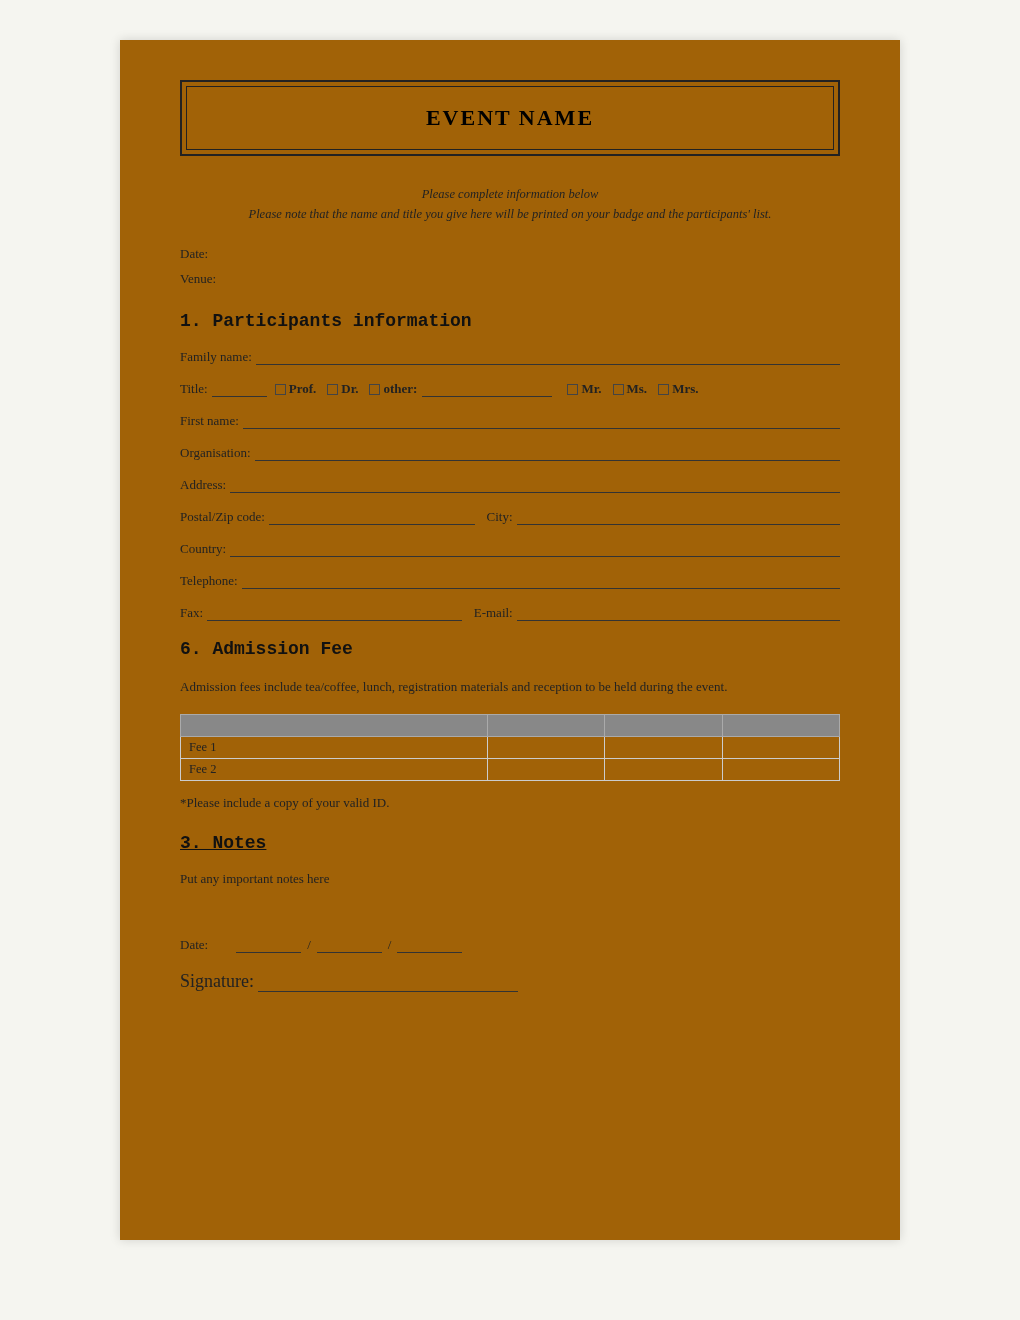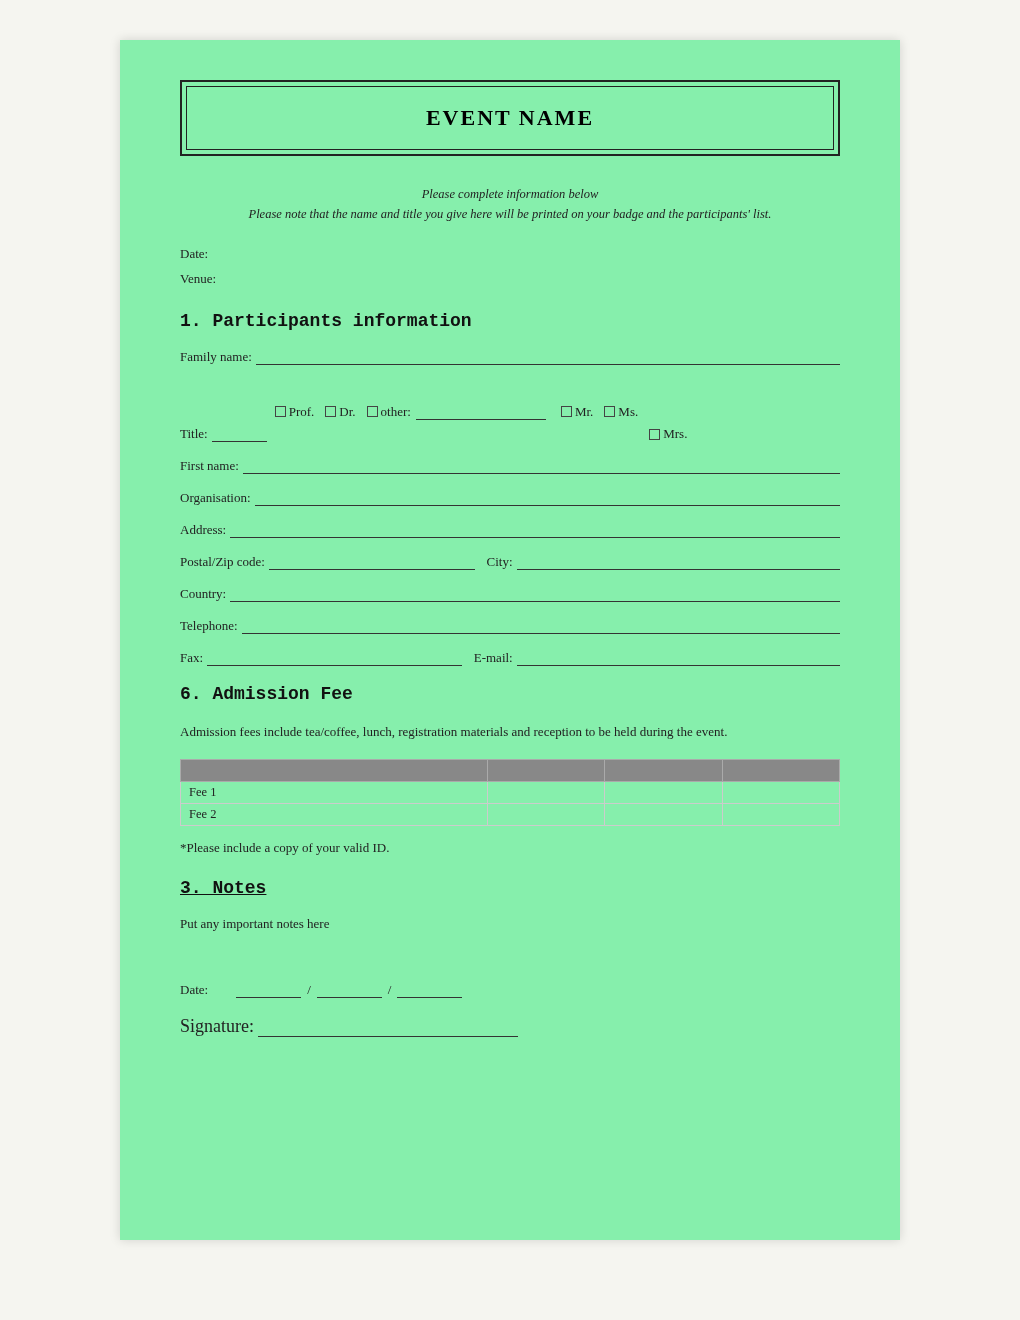--- a/index.html
+++ b/index.html
@@ -13,21 +13,21 @@
       display: flex;
       justify-content: center;
       align-items: flex-start;
       min-height: 1320px;
       font-family: Georgia, 'Times New Roman', serif;
     }
 
     .page {
       width: 780px;
       min-height: 1200px;
-      background: #86efac;
+      background: #a16207;
       margin: 40px auto;
       padding: 40px 60px;
       box-shadow: 0 0 10px rgba(0,0,0,0.15);
     }
 
     
     .header-box {
       border: 2.5px solid #222;
       padding: 4px;
       margin-bottom: 28px;
@@ -130,20 +130,21 @@
       display: flex;
       align-items: center;
       gap: 5px;
       white-space: nowrap;
     }
 
     .checkbox-item {
       display: flex;
       align-items: center;
       gap: 3px;
+      font-weight: bold;
     }
 
     .checkbox-box {
       width: 11px;
       height: 11px;
       border: 1px solid #444;
       display: inline-block;
     }
 
     
@@ -313,21 +314,21 @@
       </div>
       <div class="form-line-fixed" style="width:130px;"></div>
       <div class="checkbox-item" style="margin-left:10px;">
         <div class="checkbox-box"></div>
         <span>Mr.</span>
       </div>
       <div class="checkbox-item" style="margin-left:6px;">
         <div class="checkbox-box"></div>
         <span>Ms.</span>
       </div>
-      <div class="checkbox-item" style="margin-left:6px;margin-top:45px;">
+      <div class="checkbox-item" style="margin-left:6px;">
         <div class="checkbox-box"></div>
         <span>Mrs.</span>
       </div>
     </div>
   </div>
 
   <div class="form-row">
     <span class="form-label">First name:</span>
     <div class="form-line"></div>
   </div>

